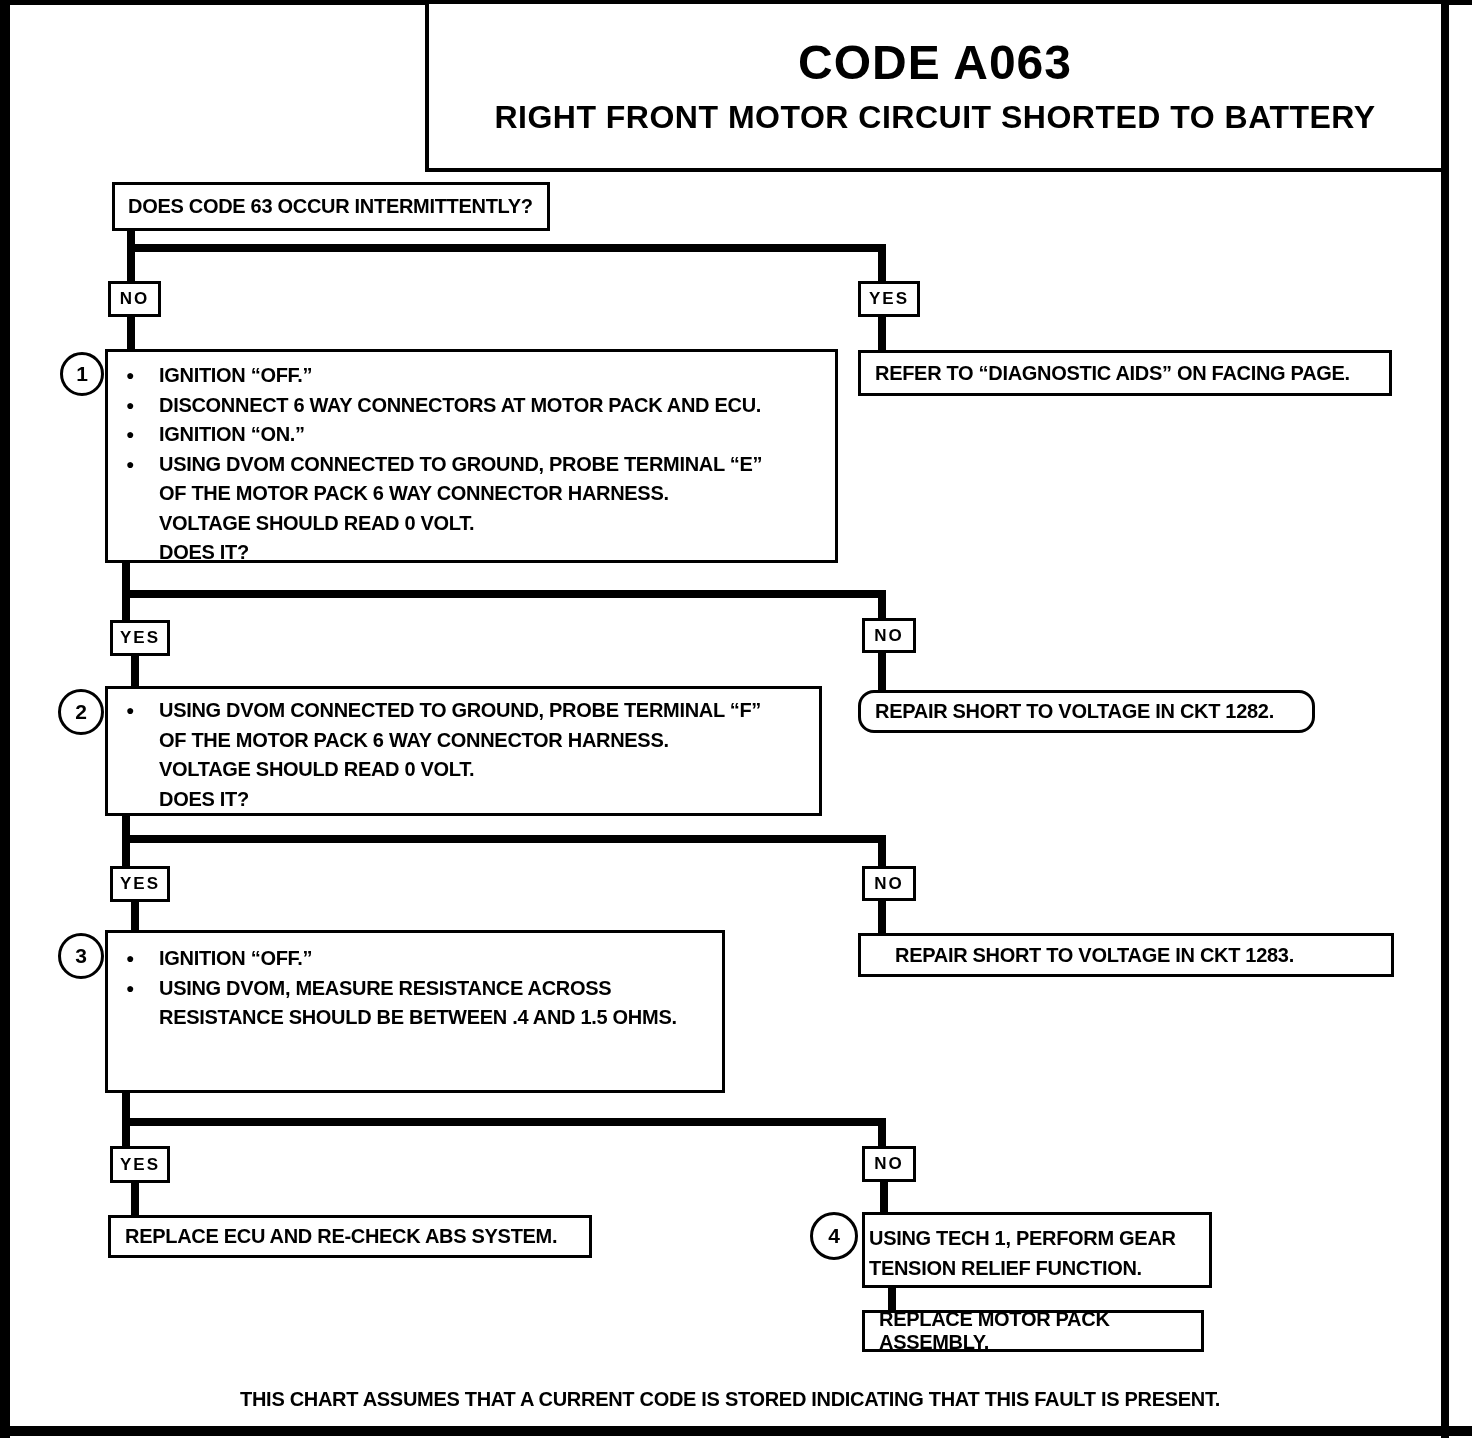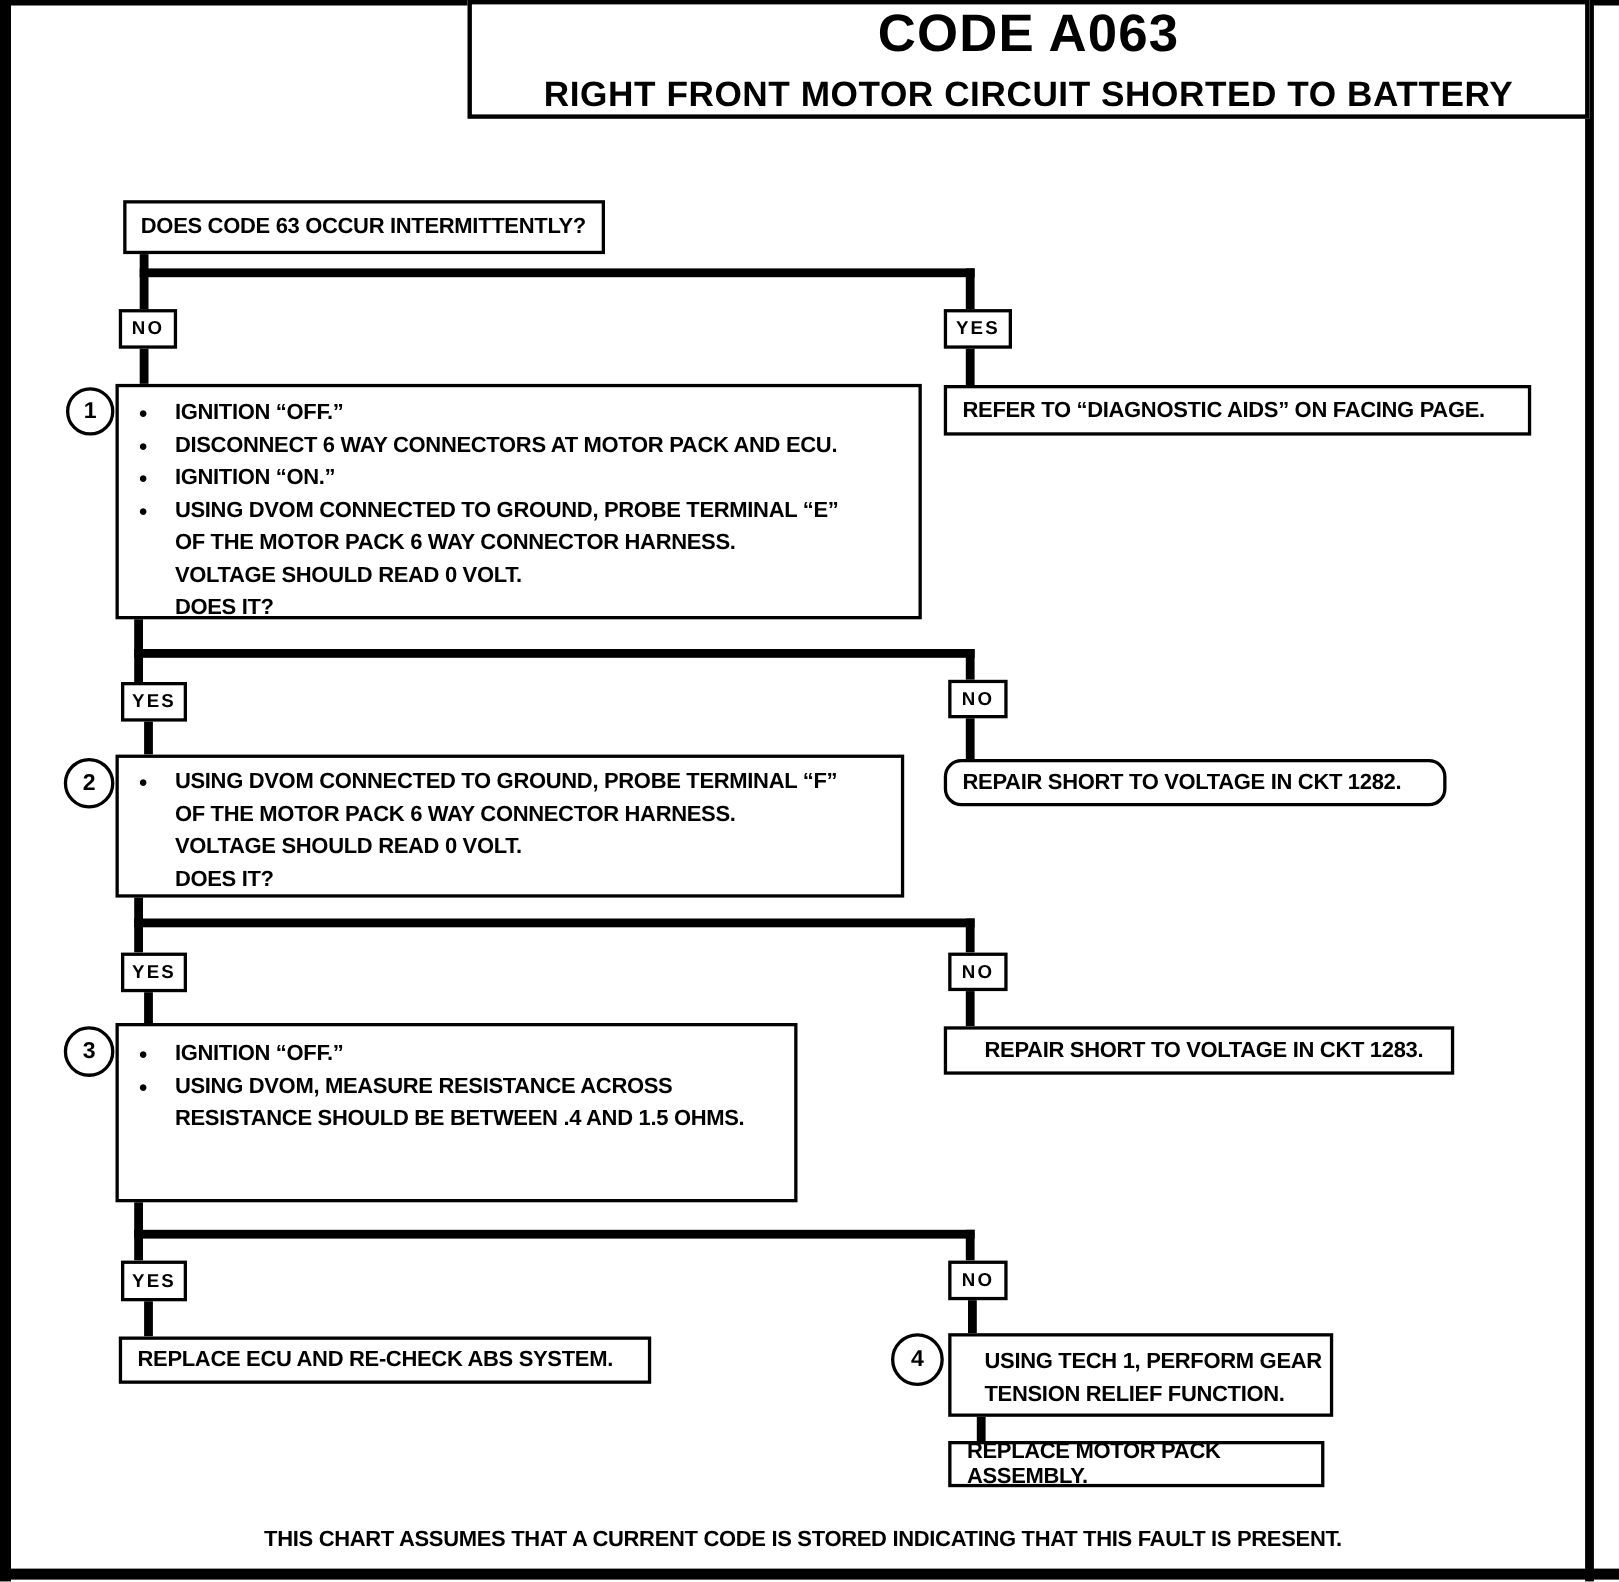--- a/index.html
+++ b/index.html
@@ -35,21 +35,21 @@
 </head>
 <body>
 
 <div class="page">
 
   <div class="frame" style="left:0;top:0;width:1472px;height:5px;"></div>
   <div class="frame" style="left:0;top:0;width:10px;height:1438px;"></div>
   <div class="frame" style="left:1441px;top:0;width:8px;height:1438px;"></div>
   <div class="frame" style="left:0;top:1426px;width:1472px;height:10px;"></div>
 
-  <div class="box title-box" style="left:425px;top:0;width:1020px;height:108px;">
+  <div class="box title-box" style="left:425px;top:0;width:1020px;height:172px;">
     <div class="title-code">CODE A063</div>
     <div class="title-sub">RIGHT FRONT MOTOR CIRCUIT SHORTED TO BATTERY</div>
   </div>
 
   <div class="box qbox" style="left:112px;top:182px;width:438px;height:49px;">
     <span>DOES CODE 63 OCCUR INTERMITTENTLY?</span>
   </div>
 
   <div class="cv" style="left:127px;top:231px;width:8px;height:50px;"></div>
   <div class="ch" style="left:127px;top:244px;width:759px;height:8px;"></div>
@@ -144,21 +144,21 @@
   <div class="cv" style="left:878px;top:835px;width:8px;height:31px;"></div>
   <div class="tag" style="left:110px;top:866px;width:60px;height:36px;">
       <span>YES</span>
     </div>
   <div class="tag" style="left:862px;top:866px;width:54px;height:35px;">
       <span>NO</span>
     </div>
   <div class="cv" style="left:131px;top:902px;width:8px;height:28px;"></div>
   <div class="cv" style="left:878px;top:901px;width:8px;height:32px;"></div>
 
-  <div class="box action" style="left:858px;top:933px;width:464px;height:44px;padding-left:34px;">
+  <div class="box action" style="left:858px;top:933px;width:536px;height:44px;padding-left:34px;">
     <span>REPAIR SHORT TO VOLTAGE IN CKT 1283.</span>
   </div>
 
   <div class="circle" style="left:58px;top:933px;width:46px;height:46px;">
       <span>3</span>
     </div>
   <div class="box steps" style="left:105px;top:930px;width:620px;height:163px;padding-top:11px;">
     <div class="line">
         <span class="bullet">●</span>
         <span>IGNITION “OFF.”</span>
@@ -188,21 +188,21 @@
   <div class="cv" style="left:131px;top:1183px;width:8px;height:32px;"></div>
   <div class="cv" style="left:880px;top:1182px;width:8px;height:30px;"></div>
 
   <div class="box action" style="left:108px;top:1215px;width:484px;height:43px;">
     <span>REPLACE ECU AND RE-CHECK ABS SYSTEM.</span>
   </div>
 
   <div class="circle" style="left:810px;top:1212px;width:48px;height:48px;">
       <span>4</span>
     </div>
-  <div class="box steps" style="left:862px;top:1212px;width:350px;height:76px;padding-top:9px;padding-left:30px;">
+  <div class="box steps" style="left:862px;top:1212px;width:350px;height:76px;padding-top:9px;padding-left:4px;">
     <div class="line">
         <span>USING TECH 1, PERFORM GEAR</span>
       </div>
     <div class="line">
         <span>TENSION RELIEF FUNCTION.</span>
       </div>
   </div>
 
   <div class="cv" style="left:888px;top:1288px;width:8px;height:22px;"></div>
 

